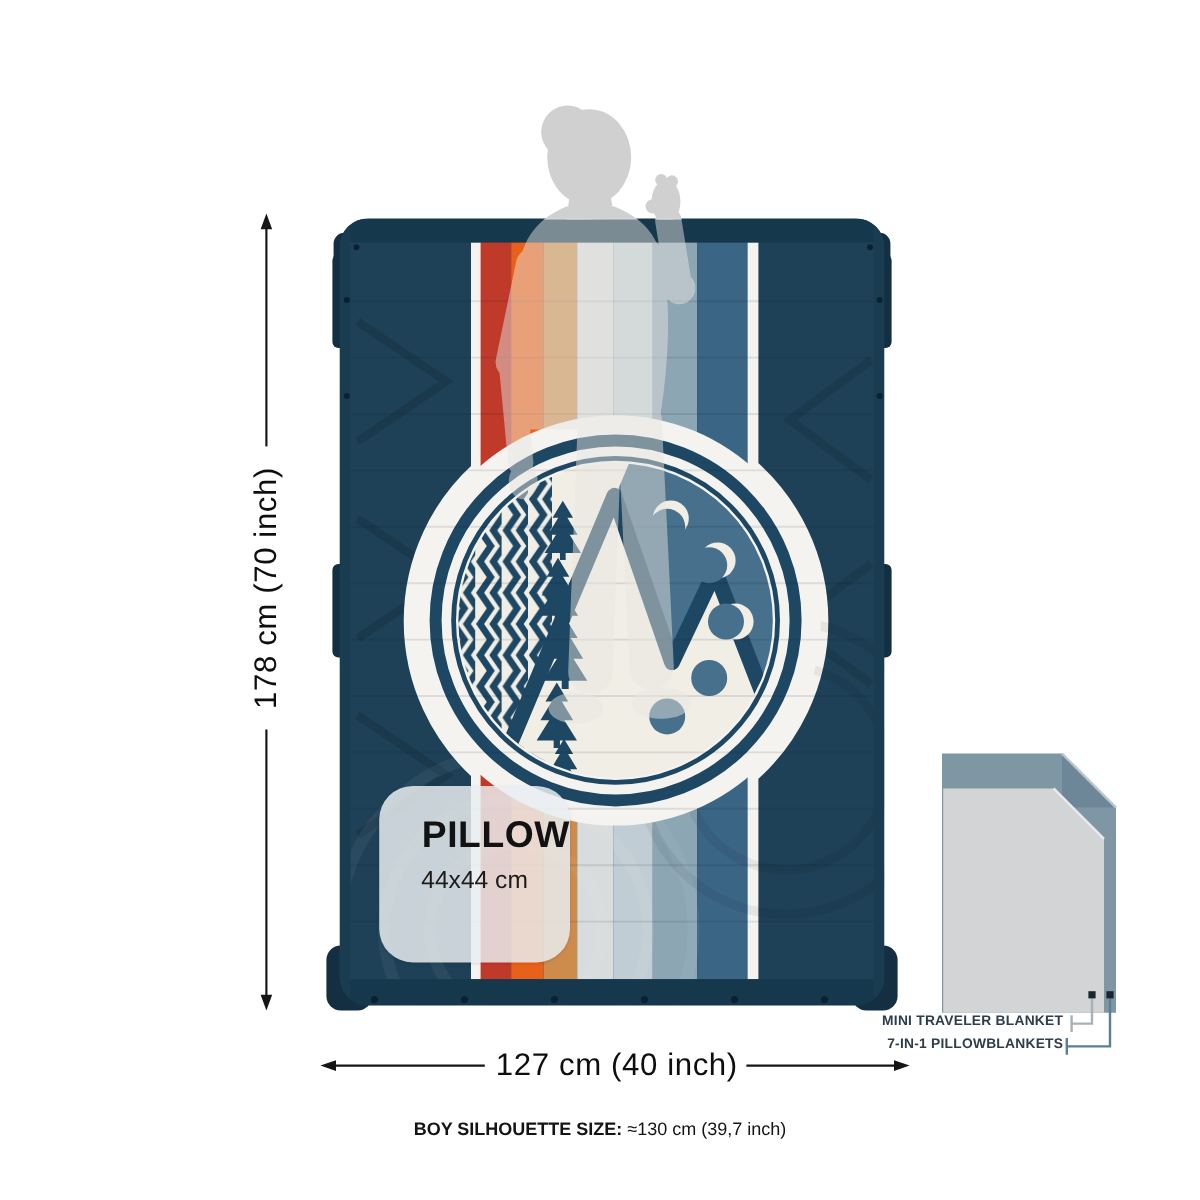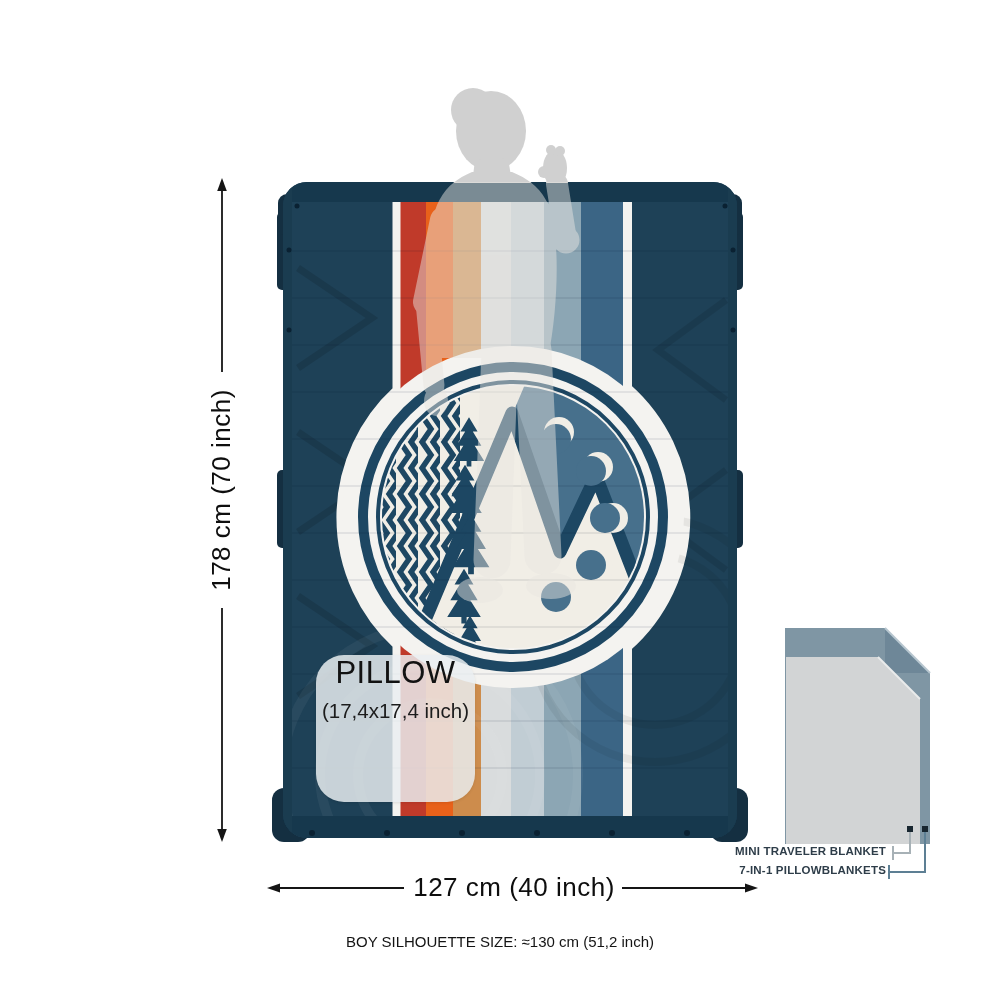--- a/index.html
+++ b/index.html
@@ -5,30 +5,30 @@
   html,body{margin:0;padding:0;background:#fff;}
   .stage{position:relative;width:1000px;height:1000px;background:#ffffff;overflow:hidden;
          font-family:"Liberation Sans","DejaVu Sans",sans-serif;}
   .stage svg{position:absolute;left:0;top:0;}
   .dim-label{position:absolute;color:#0e0e0e;font-size:26px;letter-spacing:.5px;text-align:center;}
   .dim-label.vert{left:92px;top:474px;width:260px;height:32px;transform:rotate(-90deg);}
   .dim-label.horz{left:404px;top:872px;width:220px;height:32px;}
   .pillow-box{position:absolute;left:316px;top:655px;width:159px;height:147px;border-radius:28px;
               background:rgba(233,238,241,.84);box-shadow:0 1px 3px rgba(0,0,0,.10);
               text-align:center;}
-  .pillow-title{font-size:31px;font-weight:400;letter-spacing:.5px;color:#121212;}
+  .pillow-title{margin-top:23px;font-size:31px;font-weight:700;letter-spacing:.5px;color:#121212;text-align:right;}
   .pillow-line{margin-top:7px;font-size:20.5px;color:#1c1c1c;line-height:26px;}
   .pillow-line + .pillow-line{margin-top:0;}
   .legend-label{position:absolute;right:114px;font-size:11.5px;font-weight:700;color:#2e3d49;
                 letter-spacing:.2px;white-space:nowrap;padding-left:12px;}
   .legend-label.row1{top:845px;}
   .legend-label.row2{top:864px;}
   .footer-note{position:absolute;left:0;top:933px;width:1000px;text-align:center;
                font-size:15px;color:#141414;}
-  .footer-note b{font-weight:400;}
+  .footer-note b{font-weight:700;}
 </style>
 </head>
 <body>
 
 <div class="stage">
 
   <svg width="1000" height="1000" viewBox="0 0 1000 1000">
     <defs>
       <clipPath id="clip-blanket">
           <rect x="283" y="182" width="454" height="656" rx="24"></rect>
@@ -210,20 +210,20 @@
       <rect x="907" y="826" width="6" height="6" fill="#182630"></rect>
       <rect x="922" y="826" width="6" height="6" fill="#182630"></rect>
     </g>
   </svg>
 
   <div class="dim-label vert">178 cm  (70 inch)</div>
   <div class="dim-label horz">127 cm  (40 inch)</div>
 
   <div class="pillow-box">
     <div class="pillow-title">PILLOW</div>
-    <div class="pillow-line">(17,4x17,4 inch)</div>
+    <div class="pillow-line">44x44 cm</div>
   </div>
 
   <div class="legend-label row1">MINI TRAVELER BLANKET</div>
   <div class="legend-label row2">7-IN-1 PILLOWBLANKETS</div>
 
-  <div class="footer-note"><b>BOY SILHOUETTE SIZE:</b><span> ≈130 cm (51,2 inch)</span></div>
+  <div class="footer-note"><b>BOY SILHOUETTE SIZE:</b><span> ≈130 cm (39,7 inch)</span></div>
 </div>
 
 </body></html>

